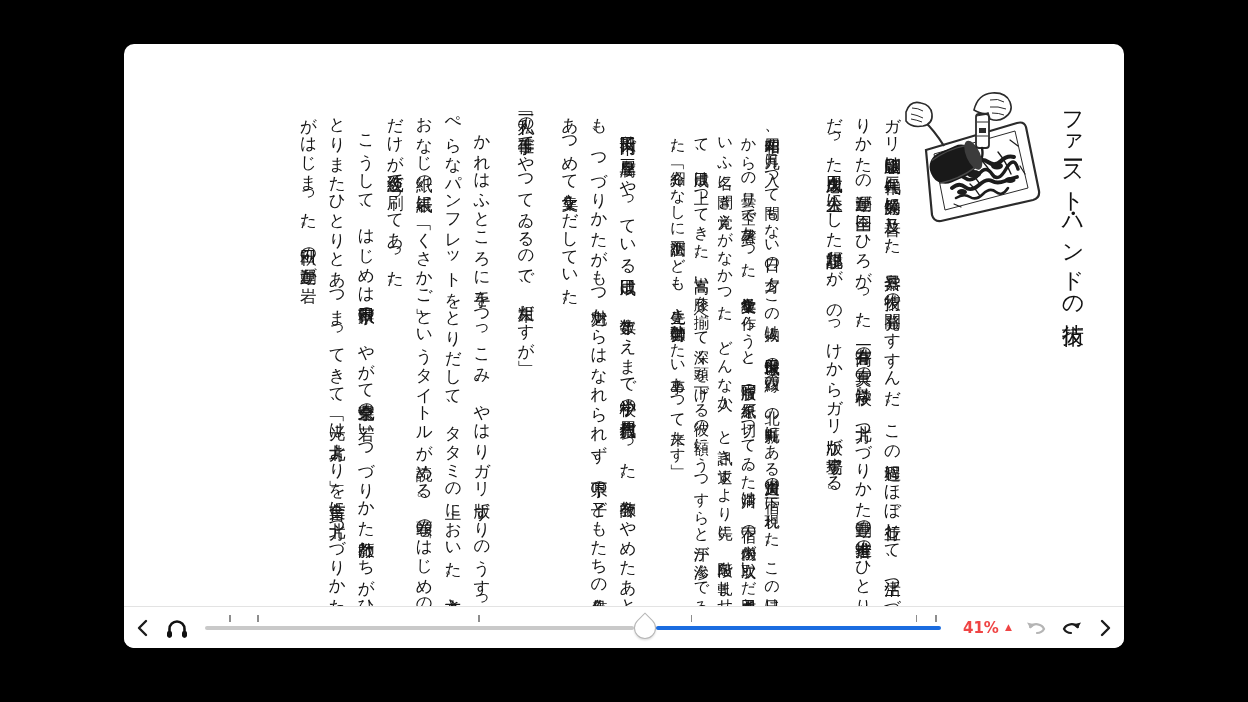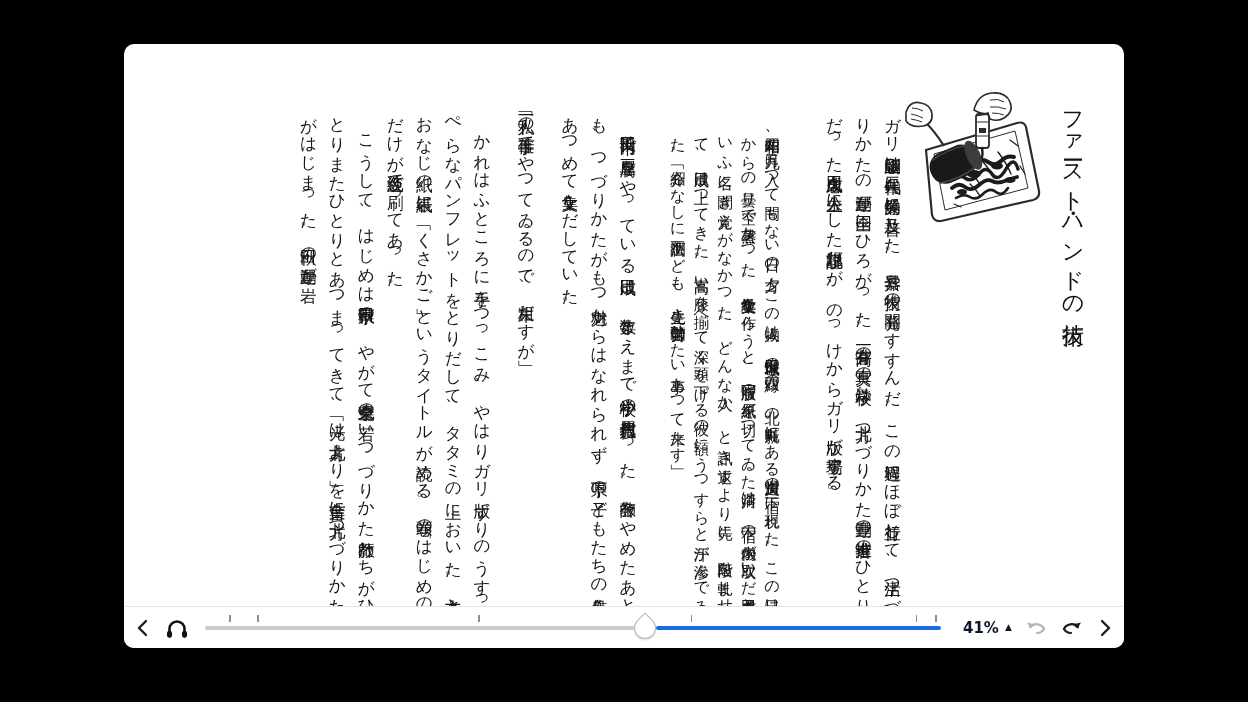--- a/index.html
+++ b/index.html
@@ -22,21 +22,21 @@
   .icon-btn{position:absolute;top:50%;transform:translate(-50%,-50%);background:none;border:none;padding:4px;cursor:pointer;line-height:0;}
   .slider{position:absolute;left:81px;top:0;width:736px;height:100%;--f:0.598;}
   .seg{position:absolute;top:50%;height:4px;border-radius:2px;transform:translateY(-50%);}
   .seg-read{left:calc(var(--f)*100% + 11px);right:0;}
   .seg-unread{left:0;width:calc(var(--f)*100% - 11px);background:#c9c9c9;}
   .thumb{position:absolute;top:50%;left:calc(var(--f)*100%);width:20px;height:20px;background:#fff;
          border:1.5px solid #b5b5b5;border-radius:0 50% 50% 50%;
          transform:translate(-50%,-50%) rotate(45deg);box-shadow:1px 1px 2px rgba(0,0,0,.12);cursor:pointer;}
   .tick{position:absolute;top:8px;width:1.5px;height:7px;background:#8d8d8d;}
   .percent{position:absolute;left:833px;top:50%;transform:translateY(-50%);
-           font-family:"DejaVu Sans","Liberation Sans",sans-serif;font-size:15px;font-weight:700;color:#0f172a;
+           font-family:"DejaVu Sans","Liberation Sans",sans-serif;font-size:15px;font-weight:700;color:#ef4444;
            background:none;border:none;cursor:pointer;display:flex;align-items:center;gap:6px;}
   .caret{font-size:9px;line-height:1;}
   svg{display:block;}
 </style>
 </head>
 <body>
 
 <div class="stage">
   <div class="card">
 

